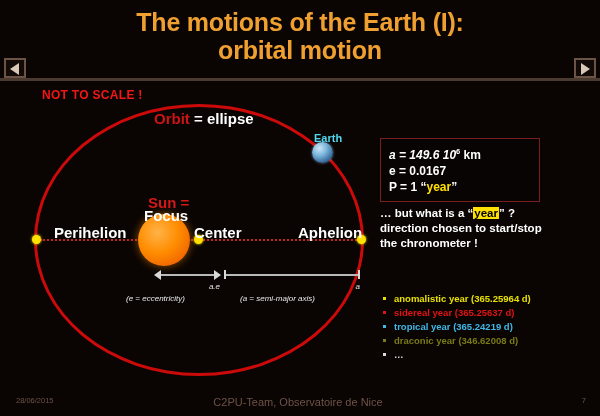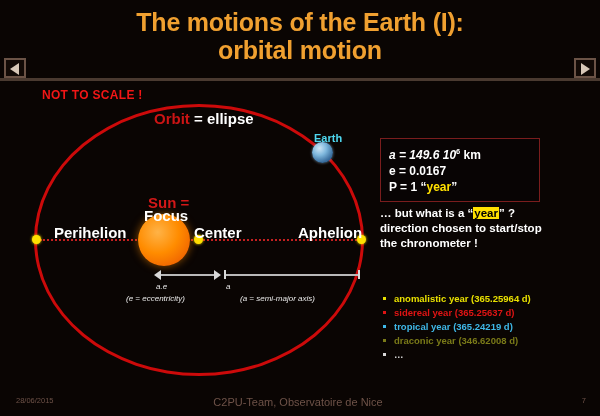--- a/index.html
+++ b/index.html
@@ -70,21 +70,21 @@
   .bar{position:absolute;height:2px;background:#b9b9b9;top:176px;}
   .bar-ae{left:148px;width:63px;}
   .bar-a{left:218px;width:134px;}
   .cap{position:absolute;width:2px;height:9px;background:#d8d8d8;top:172px;}
   .arw{position:absolute;width:0;height:0;top:172px;
        border-top:5px solid transparent;border-bottom:5px solid transparent;}
   .arw-l{border-right:7px solid #d8d8d8;}
   .arw-r{border-left:7px solid #d8d8d8;}
 
   .mlbl{position:absolute;color:#e8e8e8;font-size:8px;font-style:italic;
-        white-space:nowrap;text-align:left;}
+        white-space:nowrap;text-align:right;}
   .mlbl-ae{left:148px;top:184px;width:64px;}
   .mlbl-a{left:218px;top:184px;width:134px;}
   .mnote{position:absolute;color:#e8e8e8;font-size:8px;font-style:italic;
          white-space:nowrap;}
   .mnote-e{left:118px;top:196px;}
   .mnote-a{left:232px;top:196px;}
 
   
   .databox{position:absolute;left:380px;top:138px;width:160px;
            border:1px solid #7a1d1d;padding:5px 8px 6px 8px;

